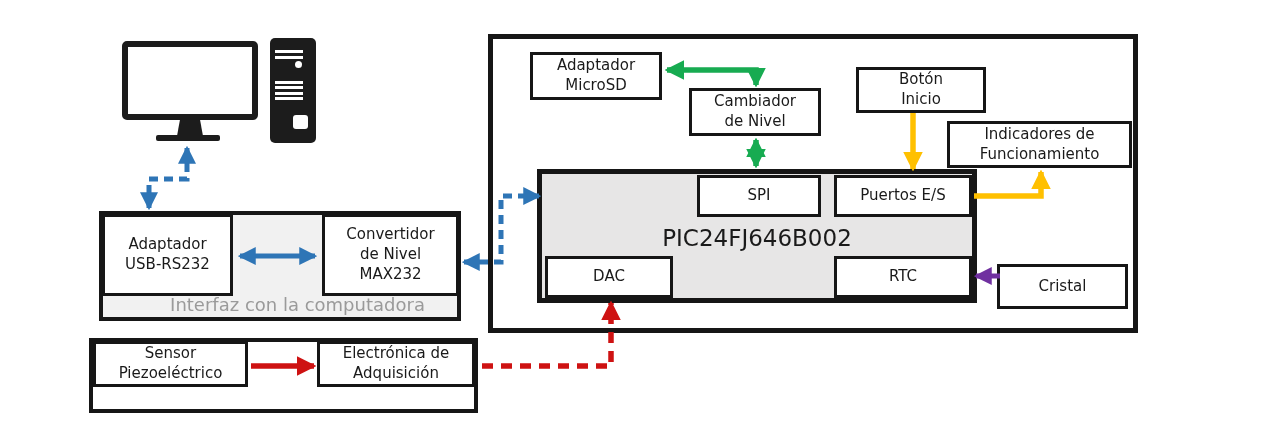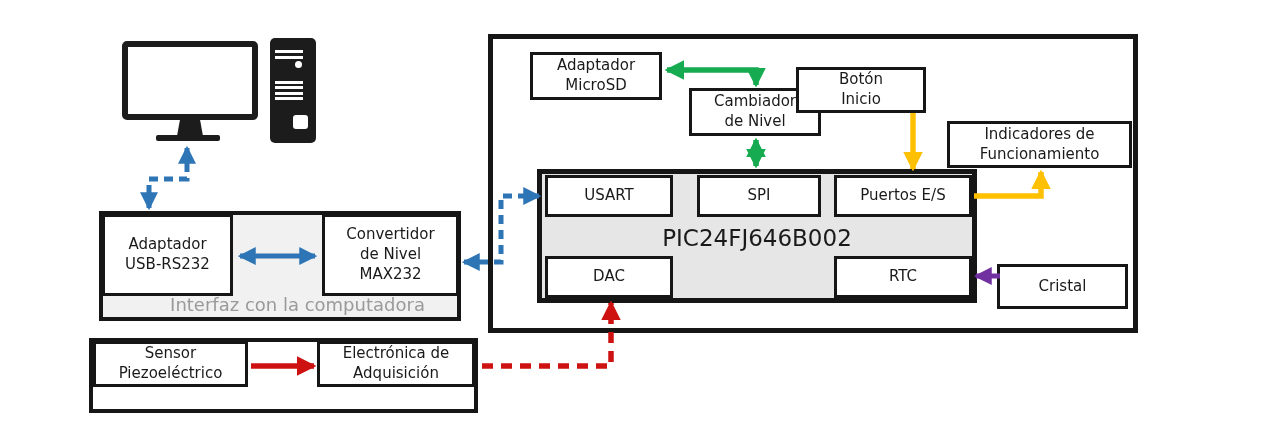--- a/index.html
+++ b/index.html
@@ -74,31 +74,30 @@
 
   <div class="container acquisition" style="left:488px;top:34px;width:650px;height:299px;"></div>
 
   <div class="container interface" style="left:99px;top:211px;width:362px;height:110px;"></div>
   <div class="gray-label" style="left:150px;top:294px;width:295px;">Interfaz con la computadora</div>
 
   <div class="container instrumentation" style="left:89px;top:338px;width:389px;height:75px;"></div>
 
   <div class="pic" style="left:537px;top:169px;width:440px;height:134px;"></div>
   <div class="mcu-label" style="left:542px;top:223px;width:430px;height:29px;">PIC24FJ646B002</div>
-  <div class="box" style="left:545px;top:175px;width:128px;height:42px;">USART</div>
   <div class="box" style="left:697px;top:175px;width:124px;height:42px;">SPI</div>
   <div class="box" style="left:834px;top:175px;width:138px;height:42px;">Puertos E/S</div>
   <div class="box" style="left:834px;top:256px;width:138px;height:42px;">RTC</div>
   <div class="box" style="left:545px;top:256px;width:128px;height:42px;">DAC</div>
 
   <div class="box" style="left:530px;top:52px;width:132px;height:48px;">Adaptador
 MicroSD</div>
   <div class="box" style="left:689px;top:88px;width:132px;height:48px;">Cambiador
 de Nivel</div>
-  <div class="box" style="left:796px;top:67px;width:130px;height:46px;">Botón
+  <div class="box" style="left:856px;top:67px;width:130px;height:46px;">Botón
 Inicio</div>
   <div class="box" style="left:947px;top:121px;width:185px;height:47px;">Indicadores de
 Funcionamiento</div>
   <div class="box" style="left:997px;top:264px;width:131px;height:45px;">Cristal</div>
 
   <div class="box" style="left:102px;top:214px;width:131px;height:82px;">Adaptador
 USB-RS232</div>
   <div class="box" style="left:322px;top:214px;width:137px;height:82px;">Convertidor
 de Nivel
 MAX232</div>

